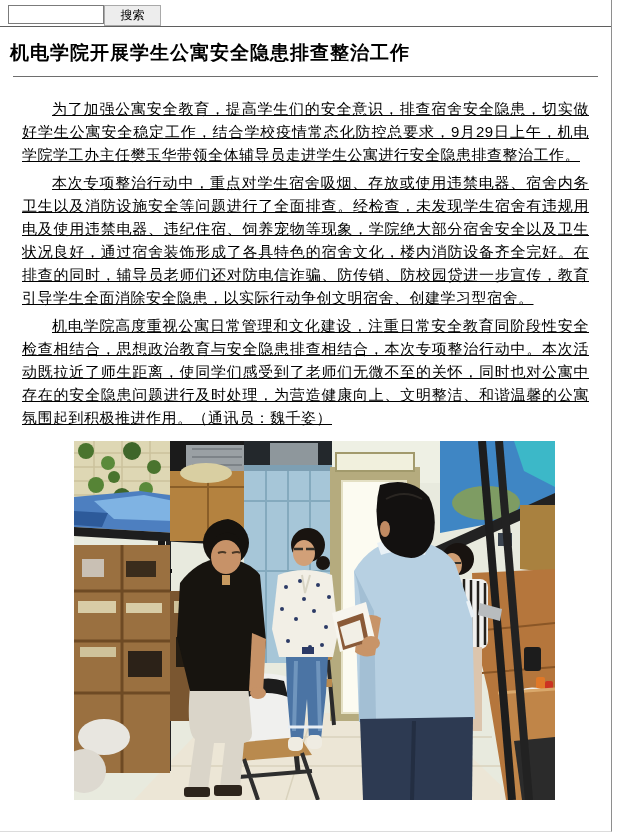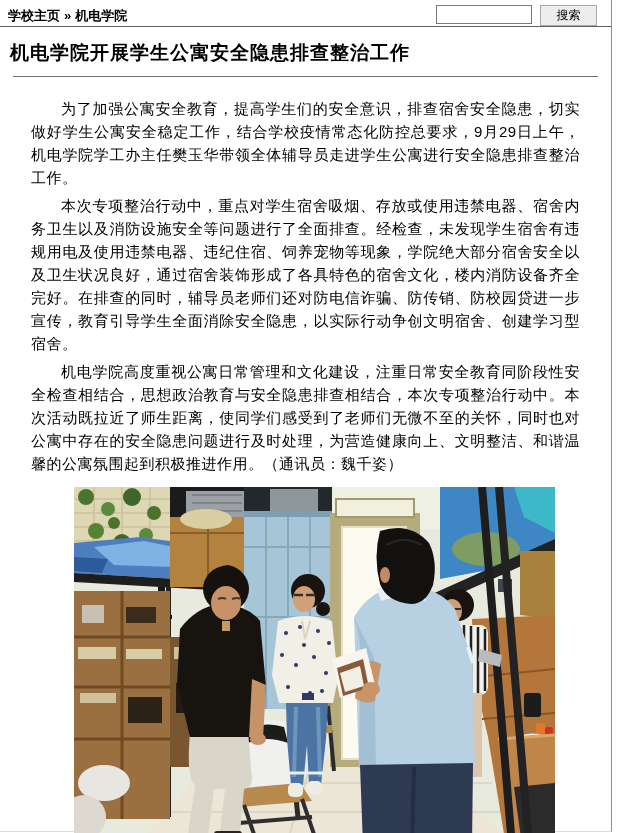--- a/index.html
+++ b/index.html
@@ -15,53 +15,50 @@
     background: #fff;
   }
   .topbar {
     display: flex; justify-content: space-between; align-items: flex-start;
     padding: 5px 14px 0 8px; height: 27px;
     border-bottom: 1px solid #5f5f5f;
   }
   .breadcrumb { font-size: 13px; font-weight: bold; padding-top: 2px; white-space: nowrap; }
   .breadcrumb a { color: #000; text-decoration: none; cursor: pointer; }
   .breadcrumb .sep { margin: 0 4px; }
-  .search { display: flex; align-items: flex-start; gap: 8px; }
+  .search { display: flex; align-items: flex-start; }
   .search input {
     width: 96px; height: 19px; border: 1px solid #7b7b7b;
     padding: 0 3px; font-size: 12px; background: #fff;
   }
   .search button {
     height: 21px; min-width: 57px; padding: 1px 12px;
     font-size: 12px; color: #000;
     background: #ededed; border: 1px solid #a9a9a9;
     font-family: "Liberation Sans", sans-serif;
   }
   h1.title {
     margin: 13px 10px 0; text-align: left;
     font-size: 19px; font-weight: bold; letter-spacing: 1px;
   }
   .title-rule { border: none; border-top: 1px solid #6e6e6e; margin: 10px 13px 0; }
   .article {
     padding: 20px 15px 0; font-size: 15px; line-height: 23px;
     text-align: justify; letter-spacing: 0.5px;
   }
-  .article p { margin: 0 16px 5px; text-indent: 2em; }
+  .article p { margin: 0 7px 5px; text-indent: 2em; text-decoration: underline; }
   figure.photo { margin: 12px 0 0 59px; width: 481px; height: 359px; padding: 0; }
   figure.photo svg { display: block; }
 </style>
 </head>
 <body>
 
 <div class="page">
 
   <div class="topbar">
-    <div class="breadcrumb">
-      <a>学校主页</a><span class="sep">»</span><a>机电学院</a>
-    </div>
     <div class="search">
       <input type="text" value="" style="">
       <button>搜索</button>
     </div>
   </div>
 
   <h1 class="title">机电学院开展学生公寓安全隐患排查整治工作</h1>
   <hr class="title-rule">
 
   <div class="article">

